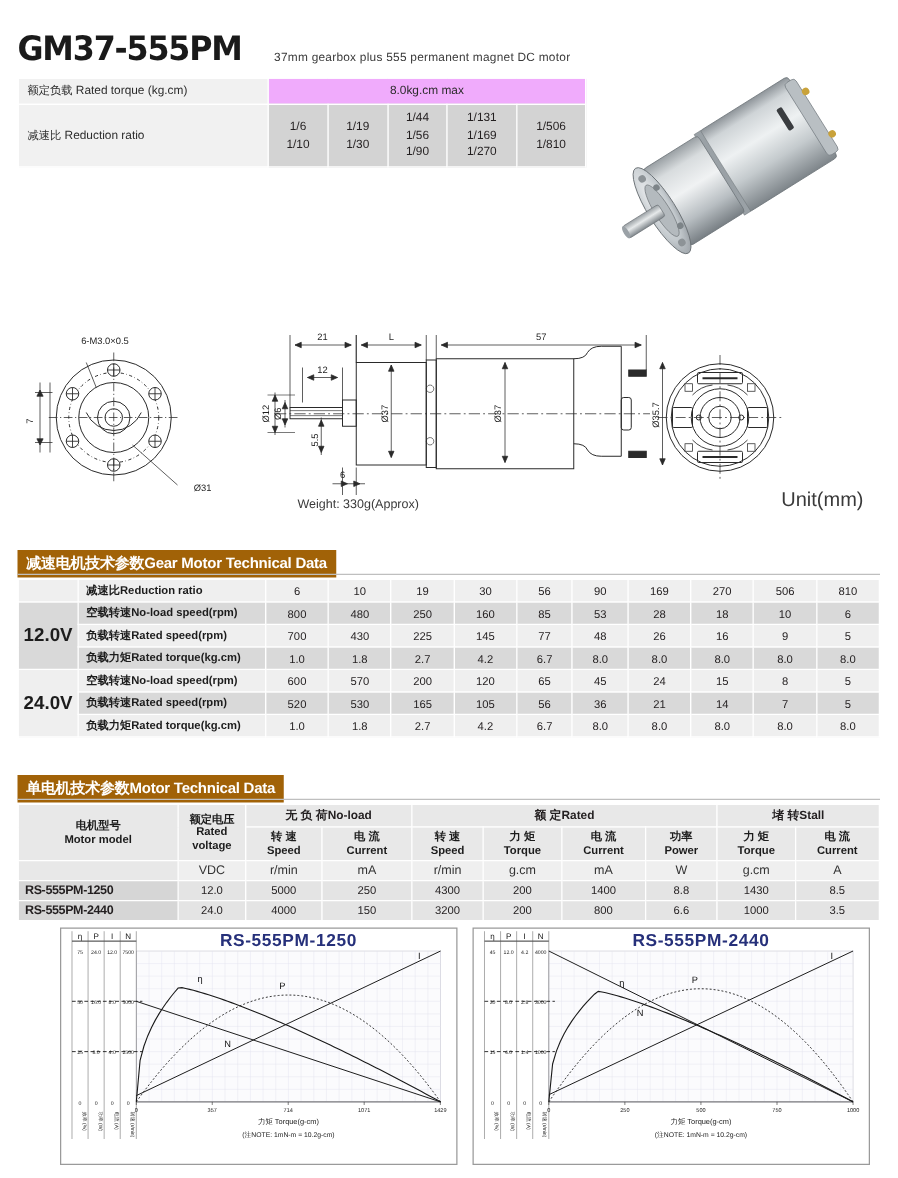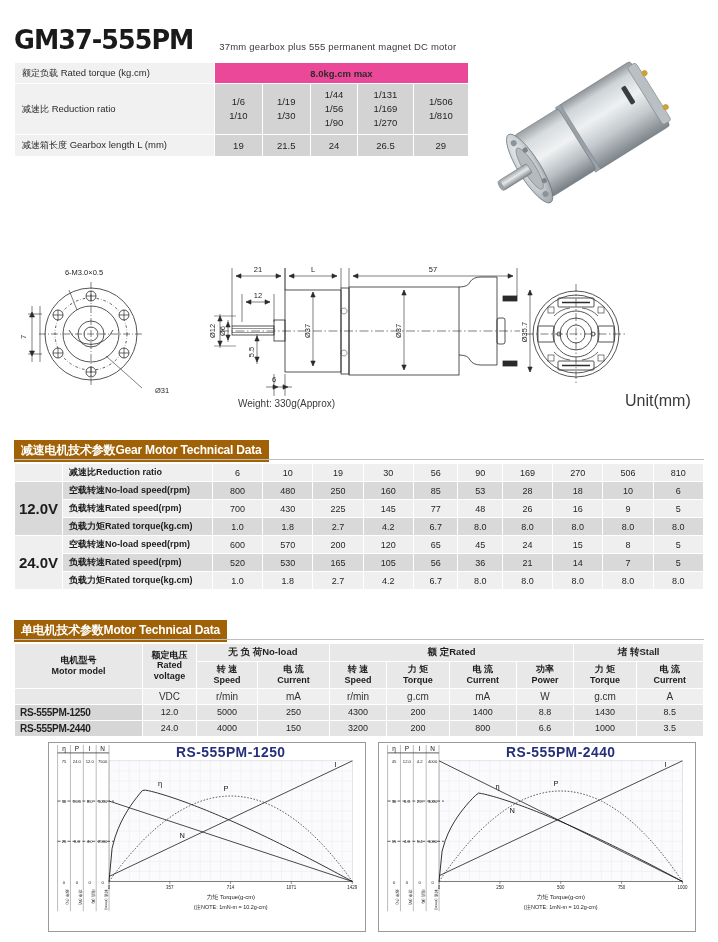--- a/index.html
+++ b/index.html
@@ -32,21 +32,21 @@
     position:absolute; left:14px; top:62px; width:455px;
     border-collapse:collapse; font-size:9.5px;
   }
   #spec-table td {
     border:1px solid #ffffff;
     padding:4px 7px; vertical-align:middle;
   }
   #spec-table td.lbl { width:200px; background:#f1f1f1; color:#2b2b2b; line-height:1.25; }
   #spec-table td.val { background:#e2e2e2; text-align:center; color:#2b2b2b; }
   #spec-table tr.alt td.lbl { background:#f1f1f1; }
-  #spec-table tr.alt td.val { background:#ec4899;font-weight:bold; }
+  #spec-table tr.alt td.val { background:#f0abfc; }
   #spec-table td.sub { text-align:center; background:#d3d3d3; line-height:1.45; }
   #spec-table td.sub-lite { text-align:center; background:#e2e2e2; }
   .cn { font-size:9px; }
 
   
   #photo-box { position:absolute; left:478px; top:24px; width:226px; height:210px; }
   #photo-svg { width:100%; height:100%; }
 
   
   #drawing { position:absolute; left:14px; top:246px; width:690px; height:180px; }
@@ -152,31 +152,20 @@
     </td>
     <td class="sub">
       <span>1/131</span><br>
       <span>1/169</span><br>
       <span>1/270</span>
     </td>
     <td class="sub">
       <span>1/506</span><br>
       <span>1/810</span>
     </td>
-  </tr>
-  <tr class="alt">
-    <td class="lbl">
-      <span class="cn">减速箱长度</span>
-      <span>Gearbox length  L (mm)</span>
-    </td>
-    <td class="sub">19</td>
-    <td class="sub">21.5</td>
-    <td class="sub">24</td>
-    <td class="sub">26.5</td>
-    <td class="sub">29</td>
   </tr>
 </tbody>
   </table>
 
 <div id="photo-box">
   <svg id="photo-svg" viewBox="0 0 226 210">
     <defs>
       <linearGradient id="barrel" x1="0" y1="0" x2="0" y2="1">
         <stop offset="0%" stop-color="#8f959a"></stop>
         <stop offset="14%" stop-color="#cfd4d7"></stop>

